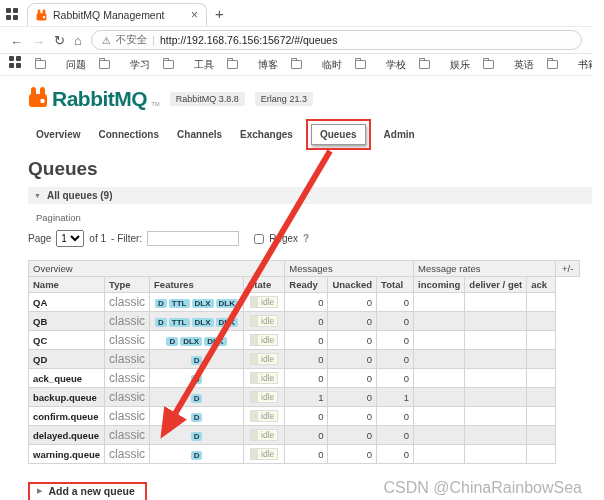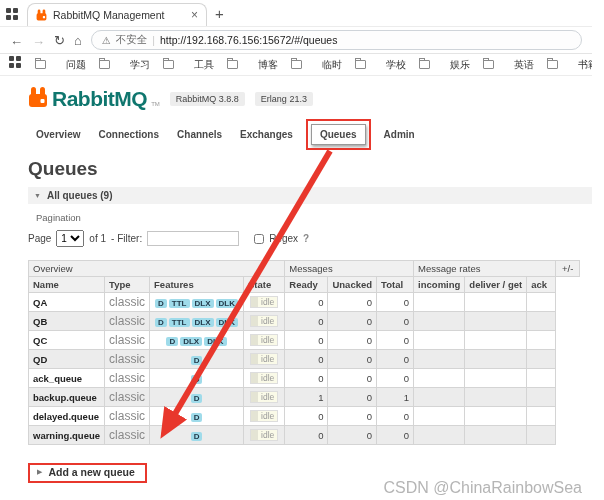--- a/index.html
+++ b/index.html
@@ -374,20 +374,37 @@
               </span>
     </td>
     <td class="num">1</td>
     <td class="num">0</td>
     <td class="num">1</td>
     <td class="num"></td>
     <td class="num"></td>
     <td class="num"></td>
   </tr>
 
+  <tr>
+    <td class="c-name">confirm.queue</td>
+    <td class="c-type">classic</td>
+    <td class="c-feat"><span class="feat">D</span></td>
+    <td class="c-state">
+      <span class="statebar">
+                <i class="statefill"></i>
+                <span class="statelabel">idle</span>
+              </span>
+    </td>
+    <td class="num">0</td>
+    <td class="num">0</td>
+    <td class="num">0</td>
+    <td class="num"></td>
+    <td class="num"></td>
+    <td class="num"></td>
+  </tr>
 
   <tr>
     <td class="c-name">delayed.queue</td>
     <td class="c-type">classic</td>
     <td class="c-feat"><span class="feat">D</span></td>
     <td class="c-state">
       <span class="statebar">
                 <i class="statefill"></i>
                 <span class="statelabel">idle</span>
               </span>

